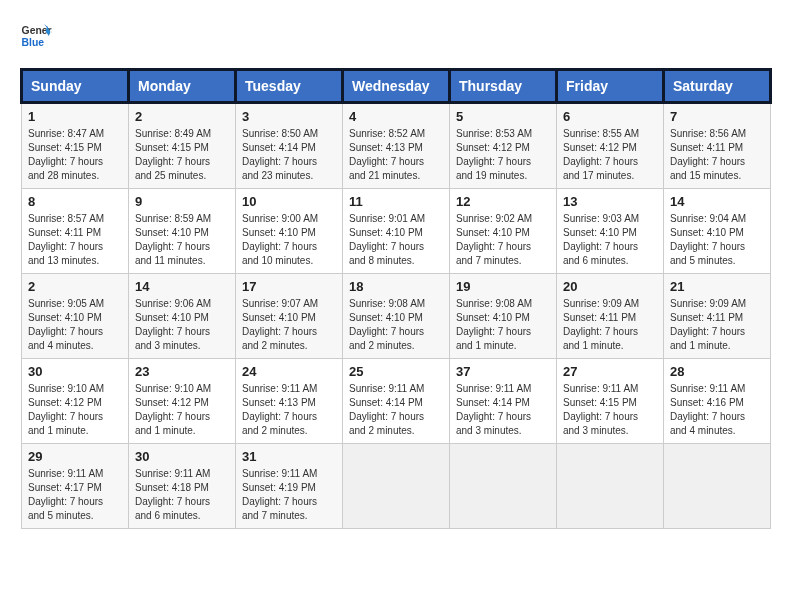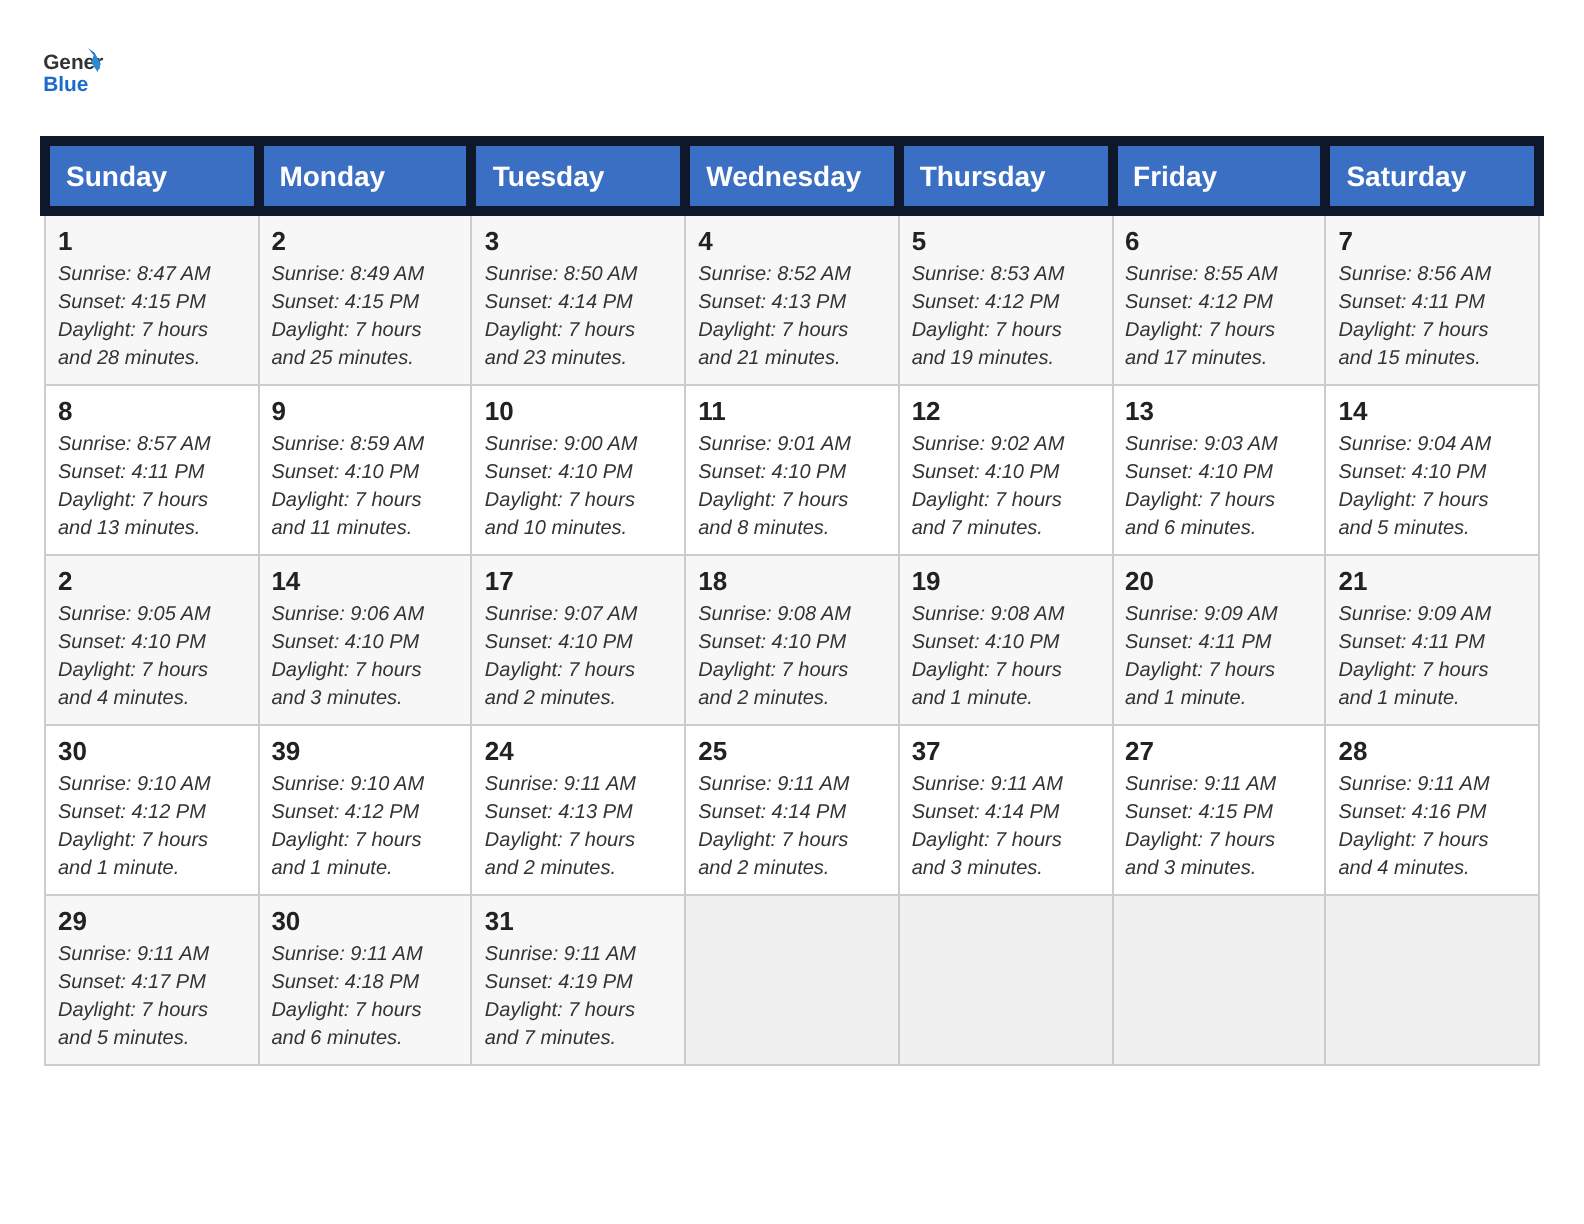--- a/index.html
+++ b/index.html
@@ -42,21 +42,21 @@
       width: 100%;
       border-collapse: collapse;
     }
     .calendar thead tr th {
       background: #3a6fc4;
       color: #fff;
       text-align: left;
       padding: 7px 8px;
       font-size: 14px;
       font-weight: bold;
-      border: 5px solid #0f172a;
+      border: 3px solid #0f172a;
     }
     .calendar tbody tr td {
       vertical-align: top;
       border: 1px solid #ccc;
       padding: 5px 6px;
       font-size: 10.5px;
       color: #333;
       width: calc(100% / 7);
       min-height: 80px;
       background: #fff;
@@ -71,21 +71,20 @@
       font-size: 13px;
       font-weight: bold;
       display: block;
       margin-bottom: 3px;
       color: #222;
     }
     .day-info {
       font-size: 10px;
       color: #333;
       line-height: 1.4;
-      font-style: italic;
     }
     .empty-cell {
       background: #f0f0f0 !important;
     }
   </style>
 </head>
 <body>
 
 <div class="header">
   <div class="logo">
@@ -252,21 +251,21 @@
         </td>
       </tr>
       <tr>
         <td>
           <span class="day-num">30</span>
         <div class="day-info">
           Sunrise: 9:10 AM<br>Sunset: 4:12 PM<br>Daylight: 7 hours and 1 minute.
         </div>
         </td>
         <td>
-          <span class="day-num">39</span>
+          <span class="day-num">23</span>
         <div class="day-info">
           Sunrise: 9:10 AM<br>Sunset: 4:12 PM<br>Daylight: 7 hours and 1 minute.
         </div>
         </td>
         <td>
           <span class="day-num">24</span>
         <div class="day-info">
           Sunrise: 9:11 AM<br>Sunset: 4:13 PM<br>Daylight: 7 hours and 2 minutes.
         </div>
         </td>

